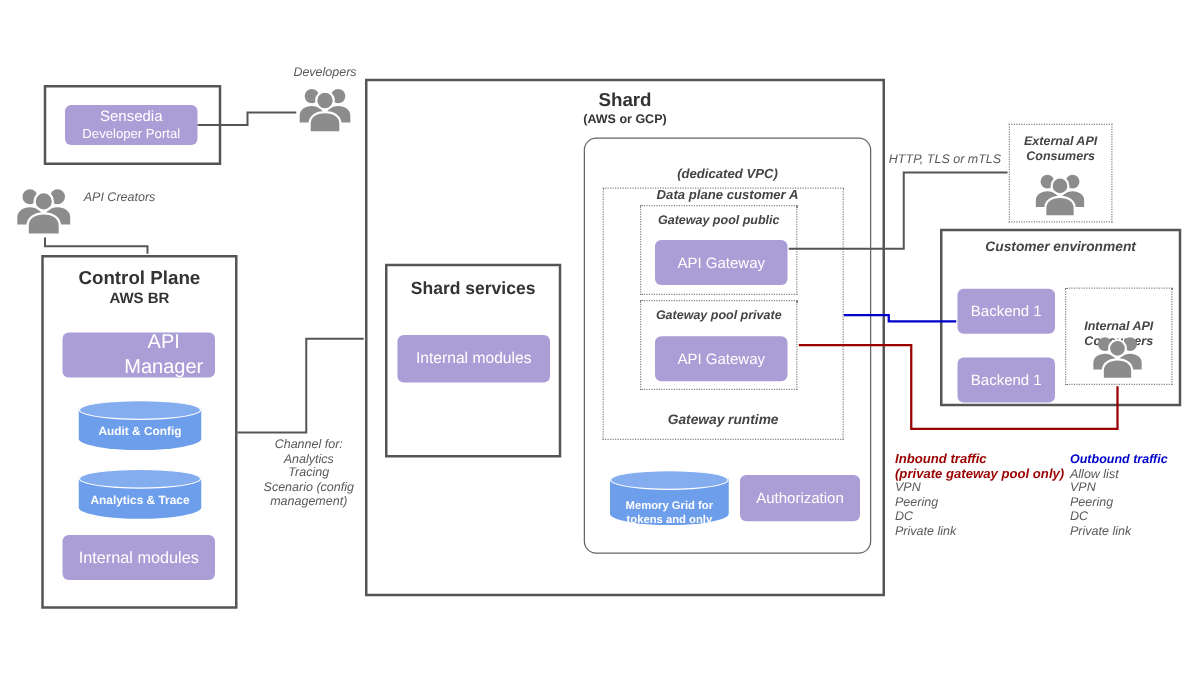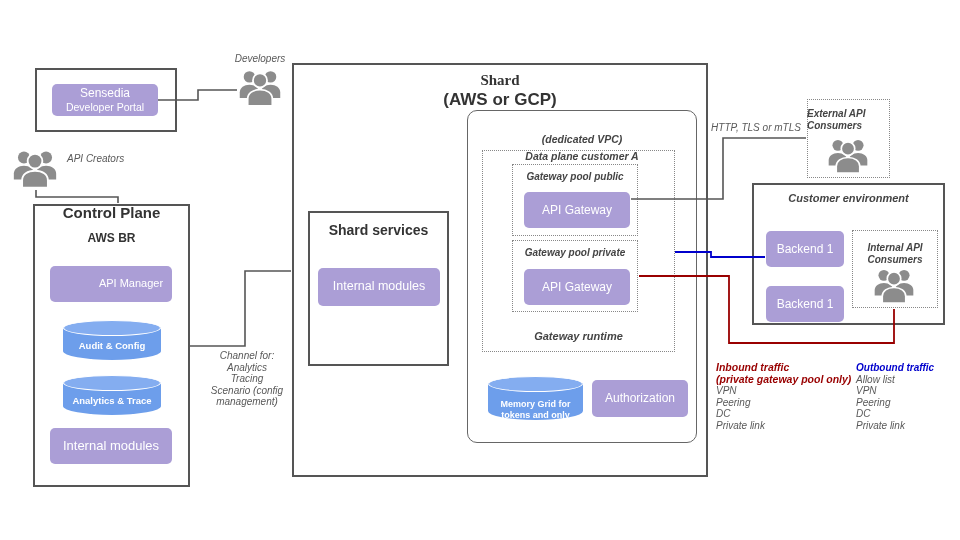--- a/index.html
+++ b/index.html
@@ -63,23 +63,23 @@
     <g stroke="#fff" stroke-width="2">
           <circle cx="25" cy="15" r="8"></circle>
       <path d="M11 44 v-8 c0-6.5 6-10.5 14-10.5 s14 4 14 10.5 v8 Z"></path>
         </g>
   </g>
     </svg>
 </div>
 <div class="abs ital" style="left:67px;top:153px;font-size:10px;">API Creators</div>
 
 <div class="abs box" style="left:33px;top:204px;width:157px;height:283px;"></div>
-<div class="abs title" style="left:33px;top:204px;width:157px;font-size:15px;">Control Plane</div>
+<div class="abs title" style="left:33px;top:214px;width:157px;font-size:15px;">Control Plane</div>
 <div class="abs title" style="left:33px;top:231px;width:157px;font-size:12px;">AWS BR</div>
-<div class="abs purple" style="left:50px;top:266px;width:122px;height:36px;font-size:11px;padding-left:40px;">API Manager</div>
+<div class="abs purple" style="left:50px;top:266px;width:122px;height:36px;font-size:16px;padding-left:40px;">API Manager</div>
 
 <div class="abs" style="left:63px;top:320px;width:98px;height:40px;">
   <div class="cyl-body"></div>
     <div class="cyl-top"></div>
   <div class="cyl-label" style="font-size:9.5px;">Audit &amp; Config</div>
 </div>
 <div class="abs" style="left:63px;top:375px;width:98px;height:40px;">
   <div class="cyl-body"></div>
     <div class="cyl-top"></div>
   <div class="cyl-label" style="font-size:9.5px;">Analytics &amp; Trace</div>
@@ -88,22 +88,22 @@
 
 <div class="abs ital" style="left:196px;top:350px;width:102px;text-align:center;">
   <div class="note-line">Channel  for:</div>
   <div class="note-line">Analytics</div>
   <div class="note-line">Tracing</div>
   <div class="note-line">Scenario (config</div>
   <div class="note-line">management)</div>
 </div>
 
 <div class="abs box" style="left:292px;top:63px;width:416px;height:414px;"></div>
-<div class="abs title" style="left:292px;top:72px;width:416px;font-size:15px;font-family:Liberation Serif, serif;">Shard</div>
-<div class="abs title" style="left:292px;top:90px;width:416px;font-size:17px;">(AWS or GCP)</div>
+<div class="abs title" style="left:292px;top:72px;width:416px;font-size:15px;">Shard</div>
+<div class="abs title" style="left:292px;top:90px;width:416px;font-size:10px;">(AWS or GCP)</div>
 
 <div class="abs box" style="left:308px;top:211px;width:141px;height:155px;"></div>
 <div class="abs title" style="left:308px;top:222px;width:141px;font-size:14px;">Shard services</div>
 <div class="abs purple" style="left:318px;top:268px;width:122px;height:38px;font-size:12.5px;">Internal modules</div>
 
 <div class="abs rbox" style="left:467px;top:110px;width:230px;height:333px;"></div>
 <div class="abs bital" style="left:467px;top:121px;width:230px;font-size:10.5px;text-align:center;margin-top:29px;">Data plane customer A</div>
 <div class="abs bital" style="left:467px;top:133px;width:230px;font-size:10.5px;text-align:center;">(dedicated VPC)</div>
 
 <div class="abs dotbox" style="left:482px;top:150px;width:193px;height:202px;"></div>
@@ -123,21 +123,21 @@
   <div class="cyl-label" style="font-size:9px;margin-top:12px;">
     <div>Memory Grid for</div>
     <div>tokens and only</div>
   </div>
 </div>
 <div class="abs purple" style="left:592px;top:380px;width:96px;height:37px;font-size:12px;">Authorization</div>
 
 <div class="abs ital" style="left:708px;top:122px;width:96px;font-size:10px;text-align:center;">HTTP, TLS or mTLS</div>
 
 <div class="abs dotbox" style="left:807px;top:99px;width:83px;height:79px;"></div>
-<div class="abs bital" style="left:807px;top:108px;width:83px;font-size:10px;line-height:1.2;">
+<div class="abs bital" style="left:807px;top:108px;width:83px;font-size:10px;text-align:center;line-height:1.2;">
   <div>External API</div>
   <div>Consumers</div>
 </div>
 <div class="abs" style="left:827px;top:136px;width:42px;height:38px;">
   <svg class="people" viewBox="0 0 50 45">
       <g fill="#8c8c8c">
     <circle cx="13" cy="11" r="6.5"></circle>
         <path d="M2 35 v-6.5 c0-5 5-8.5 11-8.5 s11 3.5 11 8.5 V35 Z"></path>
     <circle cx="37" cy="11" r="6.5"></circle>
         <path d="M26 35 v-6.5 c0-5 5-8.5 11-8.5 s11 3.5 11 8.5 V35 Z"></path>
@@ -147,21 +147,21 @@
         </g>
   </g>
     </svg>
 </div>
 
 <div class="abs box" style="left:752px;top:183px;width:193px;height:142px;"></div>
 <div class="abs bital" style="left:752px;top:192px;width:193px;font-size:11px;text-align:center;">Customer environment</div>
 <div class="abs purple" style="left:766px;top:231px;width:78px;height:36px;font-size:12px;">Backend 1</div>
 <div class="abs purple" style="left:766px;top:286px;width:78px;height:36px;font-size:12px;">Backend 1</div>
 <div class="abs dotbox" style="left:852px;top:230px;width:86px;height:78px;"></div>
-<div class="abs bital" style="left:852px;top:242px;width:86px;font-size:10px;text-align:center;line-height:1.2;">
+<div class="abs bital" style="left:852px;top:256px;width:86px;font-size:10px;text-align:center;line-height:1.2;">
   <div>Internal API</div>
   <div>Consumers</div>
 </div>
 <div class="abs" style="left:873px;top:266px;width:42px;height:38px;">
   <svg class="people" viewBox="0 0 50 45">
       <g fill="#8c8c8c">
     <circle cx="13" cy="11" r="6.5"></circle>
         <path d="M2 35 v-6.5 c0-5 5-8.5 11-8.5 s11 3.5 11 8.5 V35 Z"></path>
     <circle cx="37" cy="11" r="6.5"></circle>
         <path d="M26 35 v-6.5 c0-5 5-8.5 11-8.5 s11 3.5 11 8.5 V35 Z"></path>

